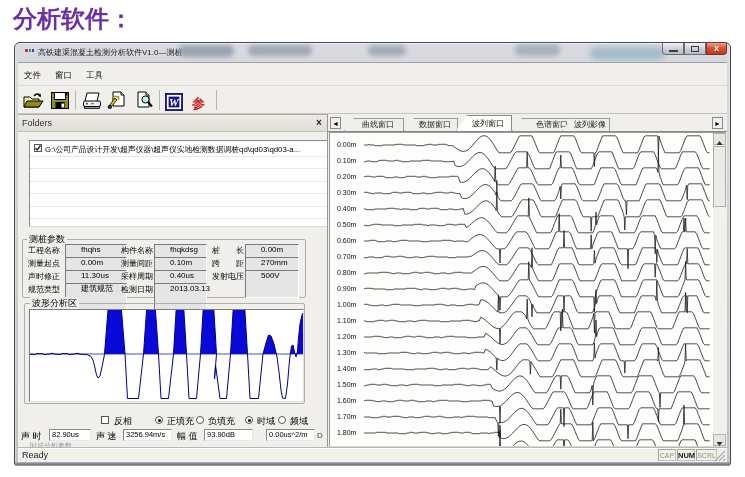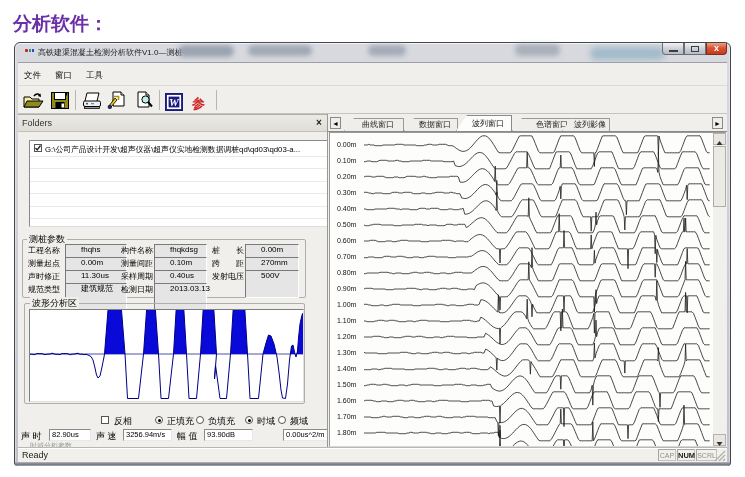--- a/index.html
+++ b/index.html
@@ -3,21 +3,21 @@
 <style>
 * { margin:0; padding:0; box-sizing:border-box; }
 body { width:745px; height:477px; background:#ffffff; font-family:"Liberation Sans", sans-serif; overflow:hidden; position:relative; }
 .abs { position:absolute; }
 .plbl { position:absolute; font-size:8px; color:#000; letter-spacing:0px; }
 .pfld { position:absolute; height:28px; background:#e5e5e5; border:1px solid #909090; border-top-color:#7a7a7a; border-left-color:#7a7a7a; border-bottom-color:#fff; border-right-color:#fff; font-size:8px; color:#000; line-height:10px; padding-left:15px; }
 .wfld { position:absolute; height:12px; background:#ffffff; border:1px solid #8a8a8a; border-bottom-color:#e8e8e8; border-right-color:#e8e8e8; font-size:7.5px; color:#000; line-height:10px; padding-left:2px; }
 .blbl { position:absolute; font-size:9px; color:#000; }
 </style></head>
 <body>
-<div class="abs" style="left:13px;top:3px;font-size:19px;font-weight:bold;color:#6b2fa8;font-family:'Liberation Serif',serif;margin-top:8px;">分析软件：</div>
+<div class="abs" style="left:13px;top:3px;font-size:24px;font-weight:bold;color:#6b2fa8;font-family:'Liberation Serif',serif;">分析软件：</div>
 
 <div class="abs" style="left:14px;top:42px;width:717px;height:424px;background:linear-gradient(180deg,#d8dadf,#bfc1c9);border:1px solid #45464c;border-radius:6px 6px 3px 3px;box-shadow:inset 0 1px 0 rgba(255,255,255,.7), inset 1px 0 0 rgba(255,255,255,.35), inset -1px 0 0 rgba(255,255,255,.35);"></div>
 
 <div class="abs" style="left:25px;top:49px;width:3px;height:3px;background:#d02020;border-radius:1px;"></div>
 <div class="abs" style="left:28.5px;top:49px;width:2.5px;height:3px;background:#2a9090;"></div>
 <div class="abs" style="left:31.5px;top:49px;width:2.5px;height:3px;background:#3048c0;"></div>
 <div class="abs" style="left:38px;top:47px;font-size:8px;color:#1a1a1a;">高铁建渠混凝土检测分析软件V1.0—测桩</div>
 
 <div class="abs" style="left:178px;top:45px;width:56px;height:12px;background:#8c96a6;opacity:.8;filter:blur(2.5px);border-radius:6px;"></div>
 <div class="abs" style="left:248px;top:45px;width:64px;height:11px;background:#8f99a7;opacity:.75;filter:blur(2.5px);border-radius:5px;"></div>
@@ -161,21 +161,21 @@
 <div class="abs" style="left:278px;top:416px;width:8px;height:8px;background:#fff;border:1px solid #555;border-radius:50%;"></div>
 <div class="abs" style="left:290px;top:415px;font-size:9px;color:#000;">频域</div>
 
 <div class="blbl" style="left:21px;top:430px;">声&nbsp;时</div>
 <div class="wfld" style="left:49px;top:429px;width:42px;">82.90us</div>
 <div class="blbl" style="left:96px;top:430px;">声&nbsp;速</div>
 <div class="wfld" style="left:123px;top:429px;width:49px;">3256.94m/s</div>
 <div class="blbl" style="left:177px;top:430px;">幅&nbsp;值</div>
 <div class="wfld" style="left:204px;top:429px;width:49px;">93.90dB</div>
 <div class="blbl" style="left:259px;top:431px;font-size:8px;color:#444;margin-left:43px;">P S D</div>
-<div class="wfld" style="left:283px;top:429px;width:49px;">0.00us^2/m</div>
+<div class="wfld" style="left:266px;top:429px;width:49px;">0.00us^2/m</div>
 <div class="abs" style="left:30px;top:441px;font-size:7px;color:#999;overflow:hidden;height:6px;width:120px;">时域分析参数</div>
 
 <div class="abs" style="left:327px;top:114px;width:1px;height:334px;background:#9a9892;"></div>
 <div class="abs" style="left:328px;top:114px;width:399px;height:334px;background:#f0efec;"></div>
 
 <div class="abs" style="left:330px;top:117px;width:11px;height:12px;background:#f0eeea;border:1px solid #8a8a8a;font-size:7px;text-align:center;line-height:11px;color:#000;">◄</div>
 <div class="abs" style="left:712px;top:117px;width:11px;height:12px;background:#f0eeea;border:1px solid #8a8a8a;font-size:7px;text-align:center;line-height:11px;color:#000;">►</div>
 <div style="position:absolute;left:344px;top:118px;width:60px;height:13px;background:#f0eeea;border:1px solid #9a9a9a;border-bottom:none;clip-path:polygon(10px 0,100% 0,100% 100%,0 100%);z-index:3;">
     <div style="font-size:8px;color:#222;text-align:center;line-height:12px;padding-left:8px;">曲线窗口</div>
   </div>

